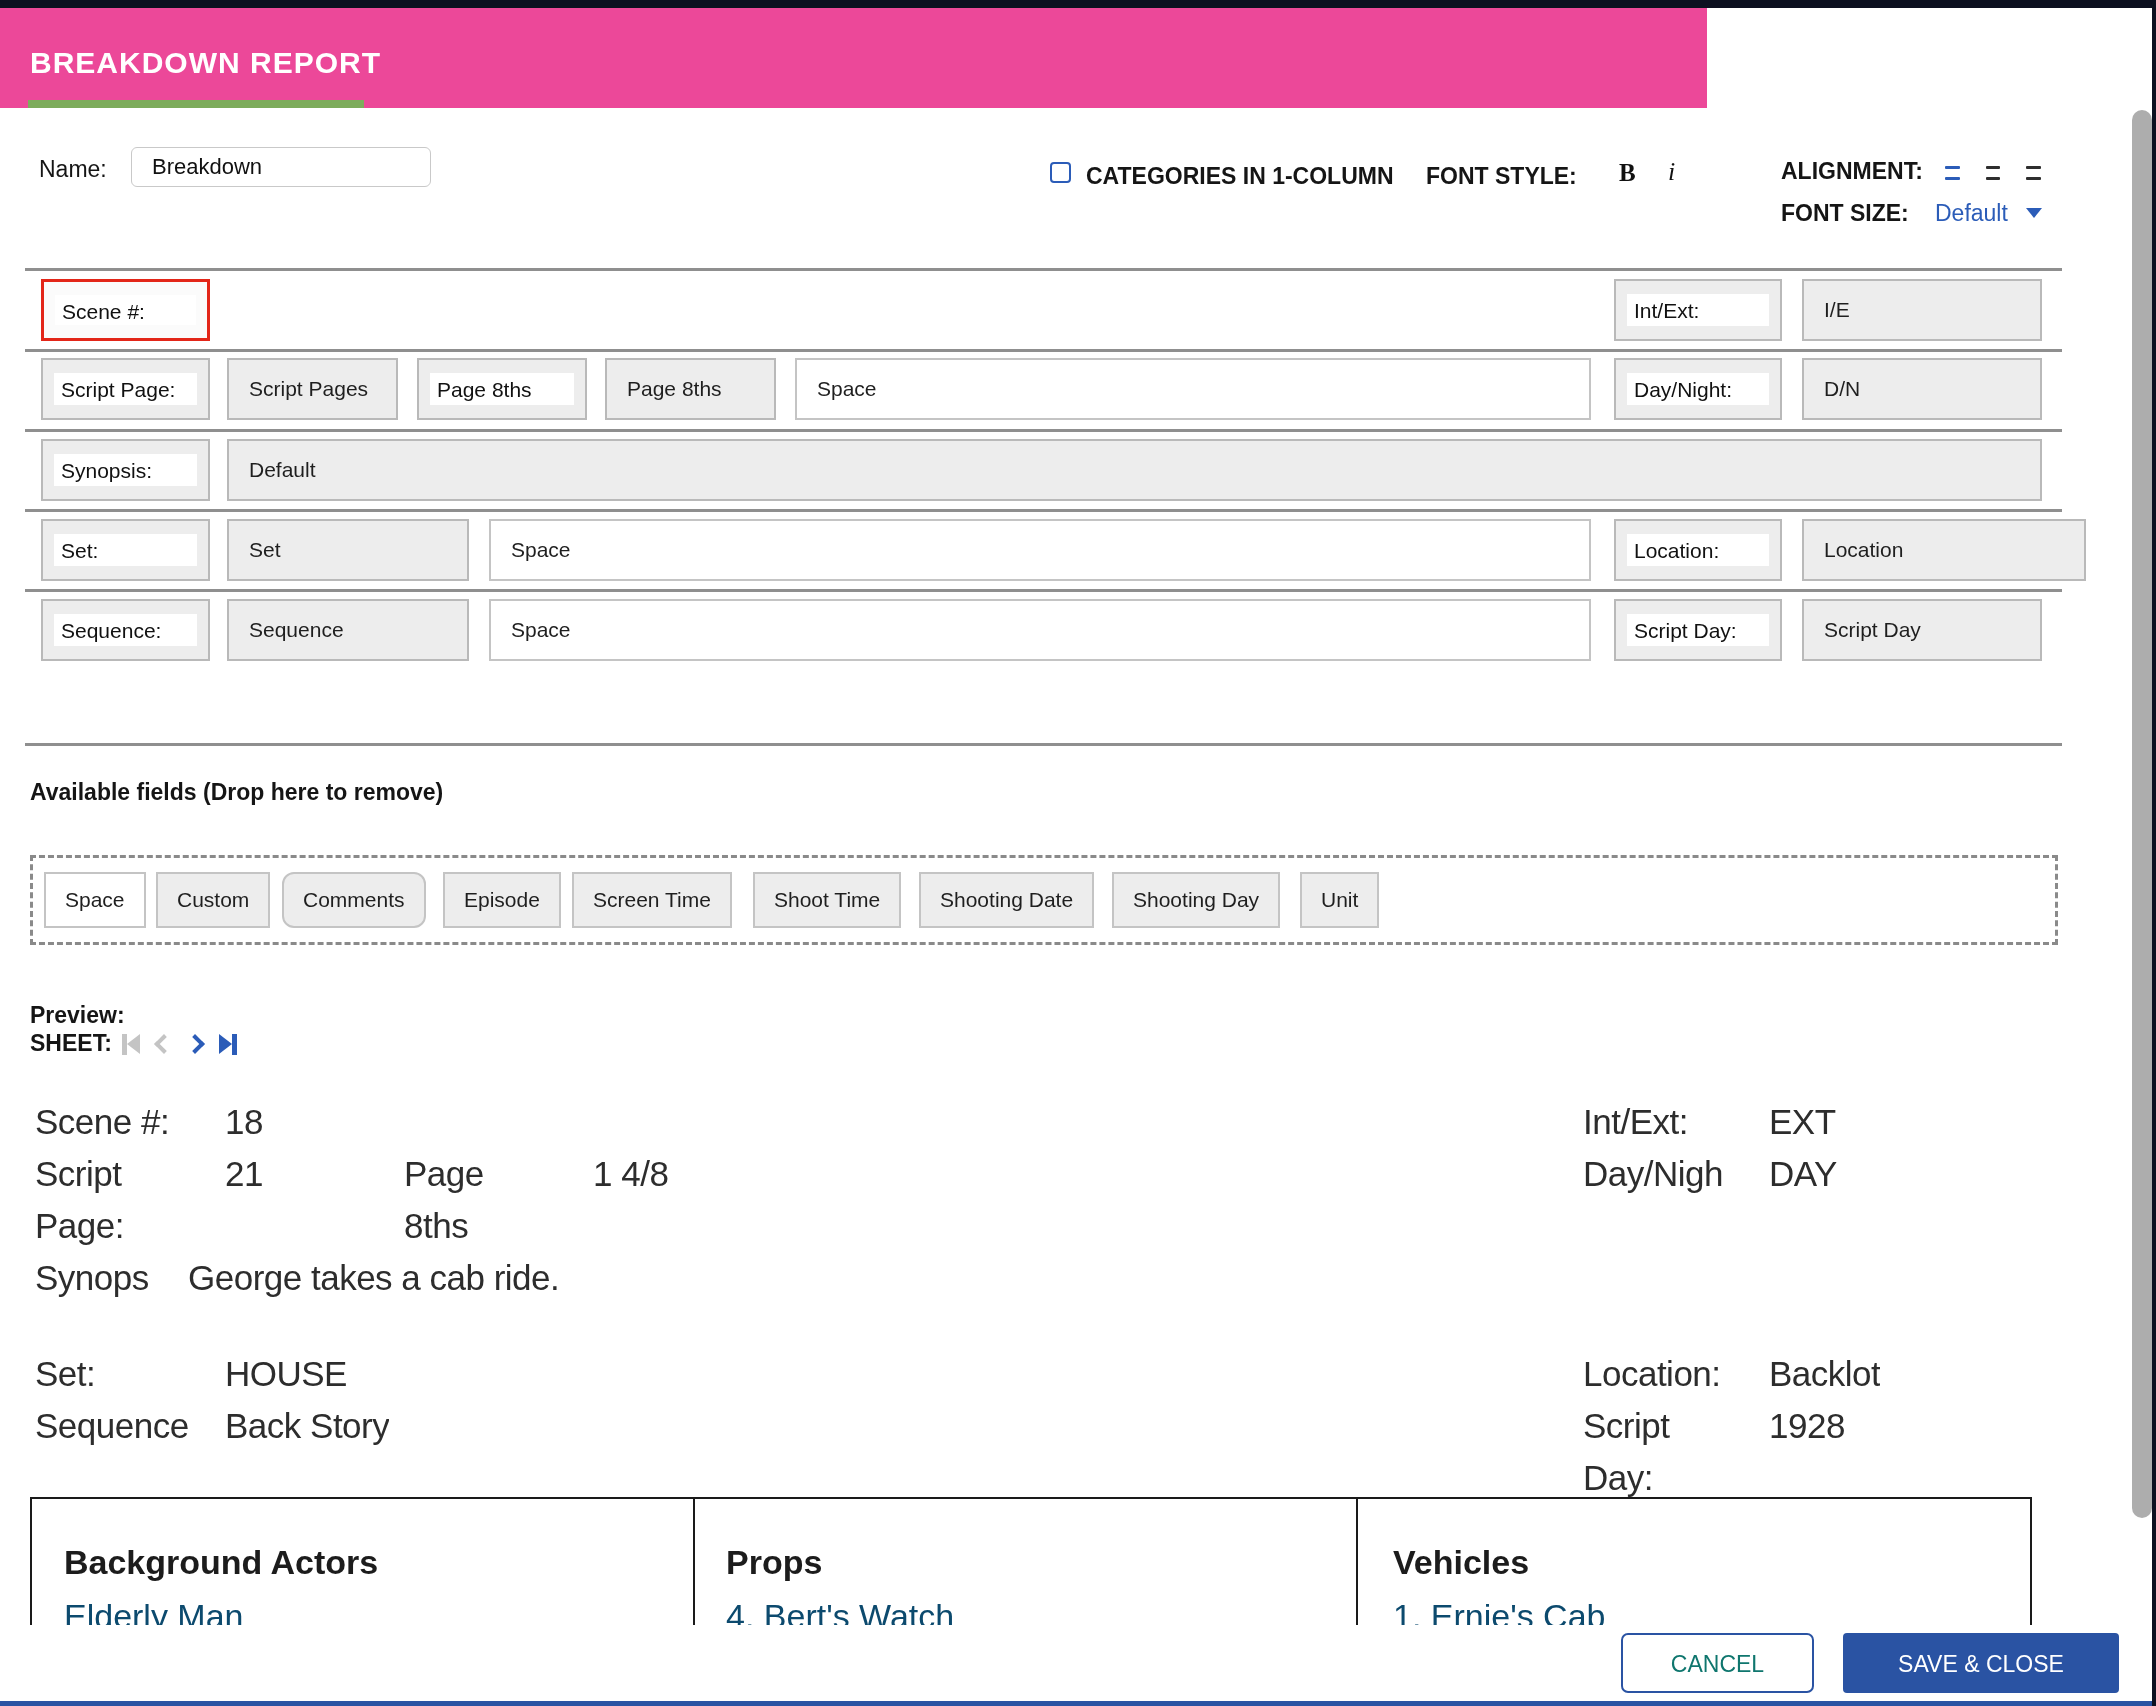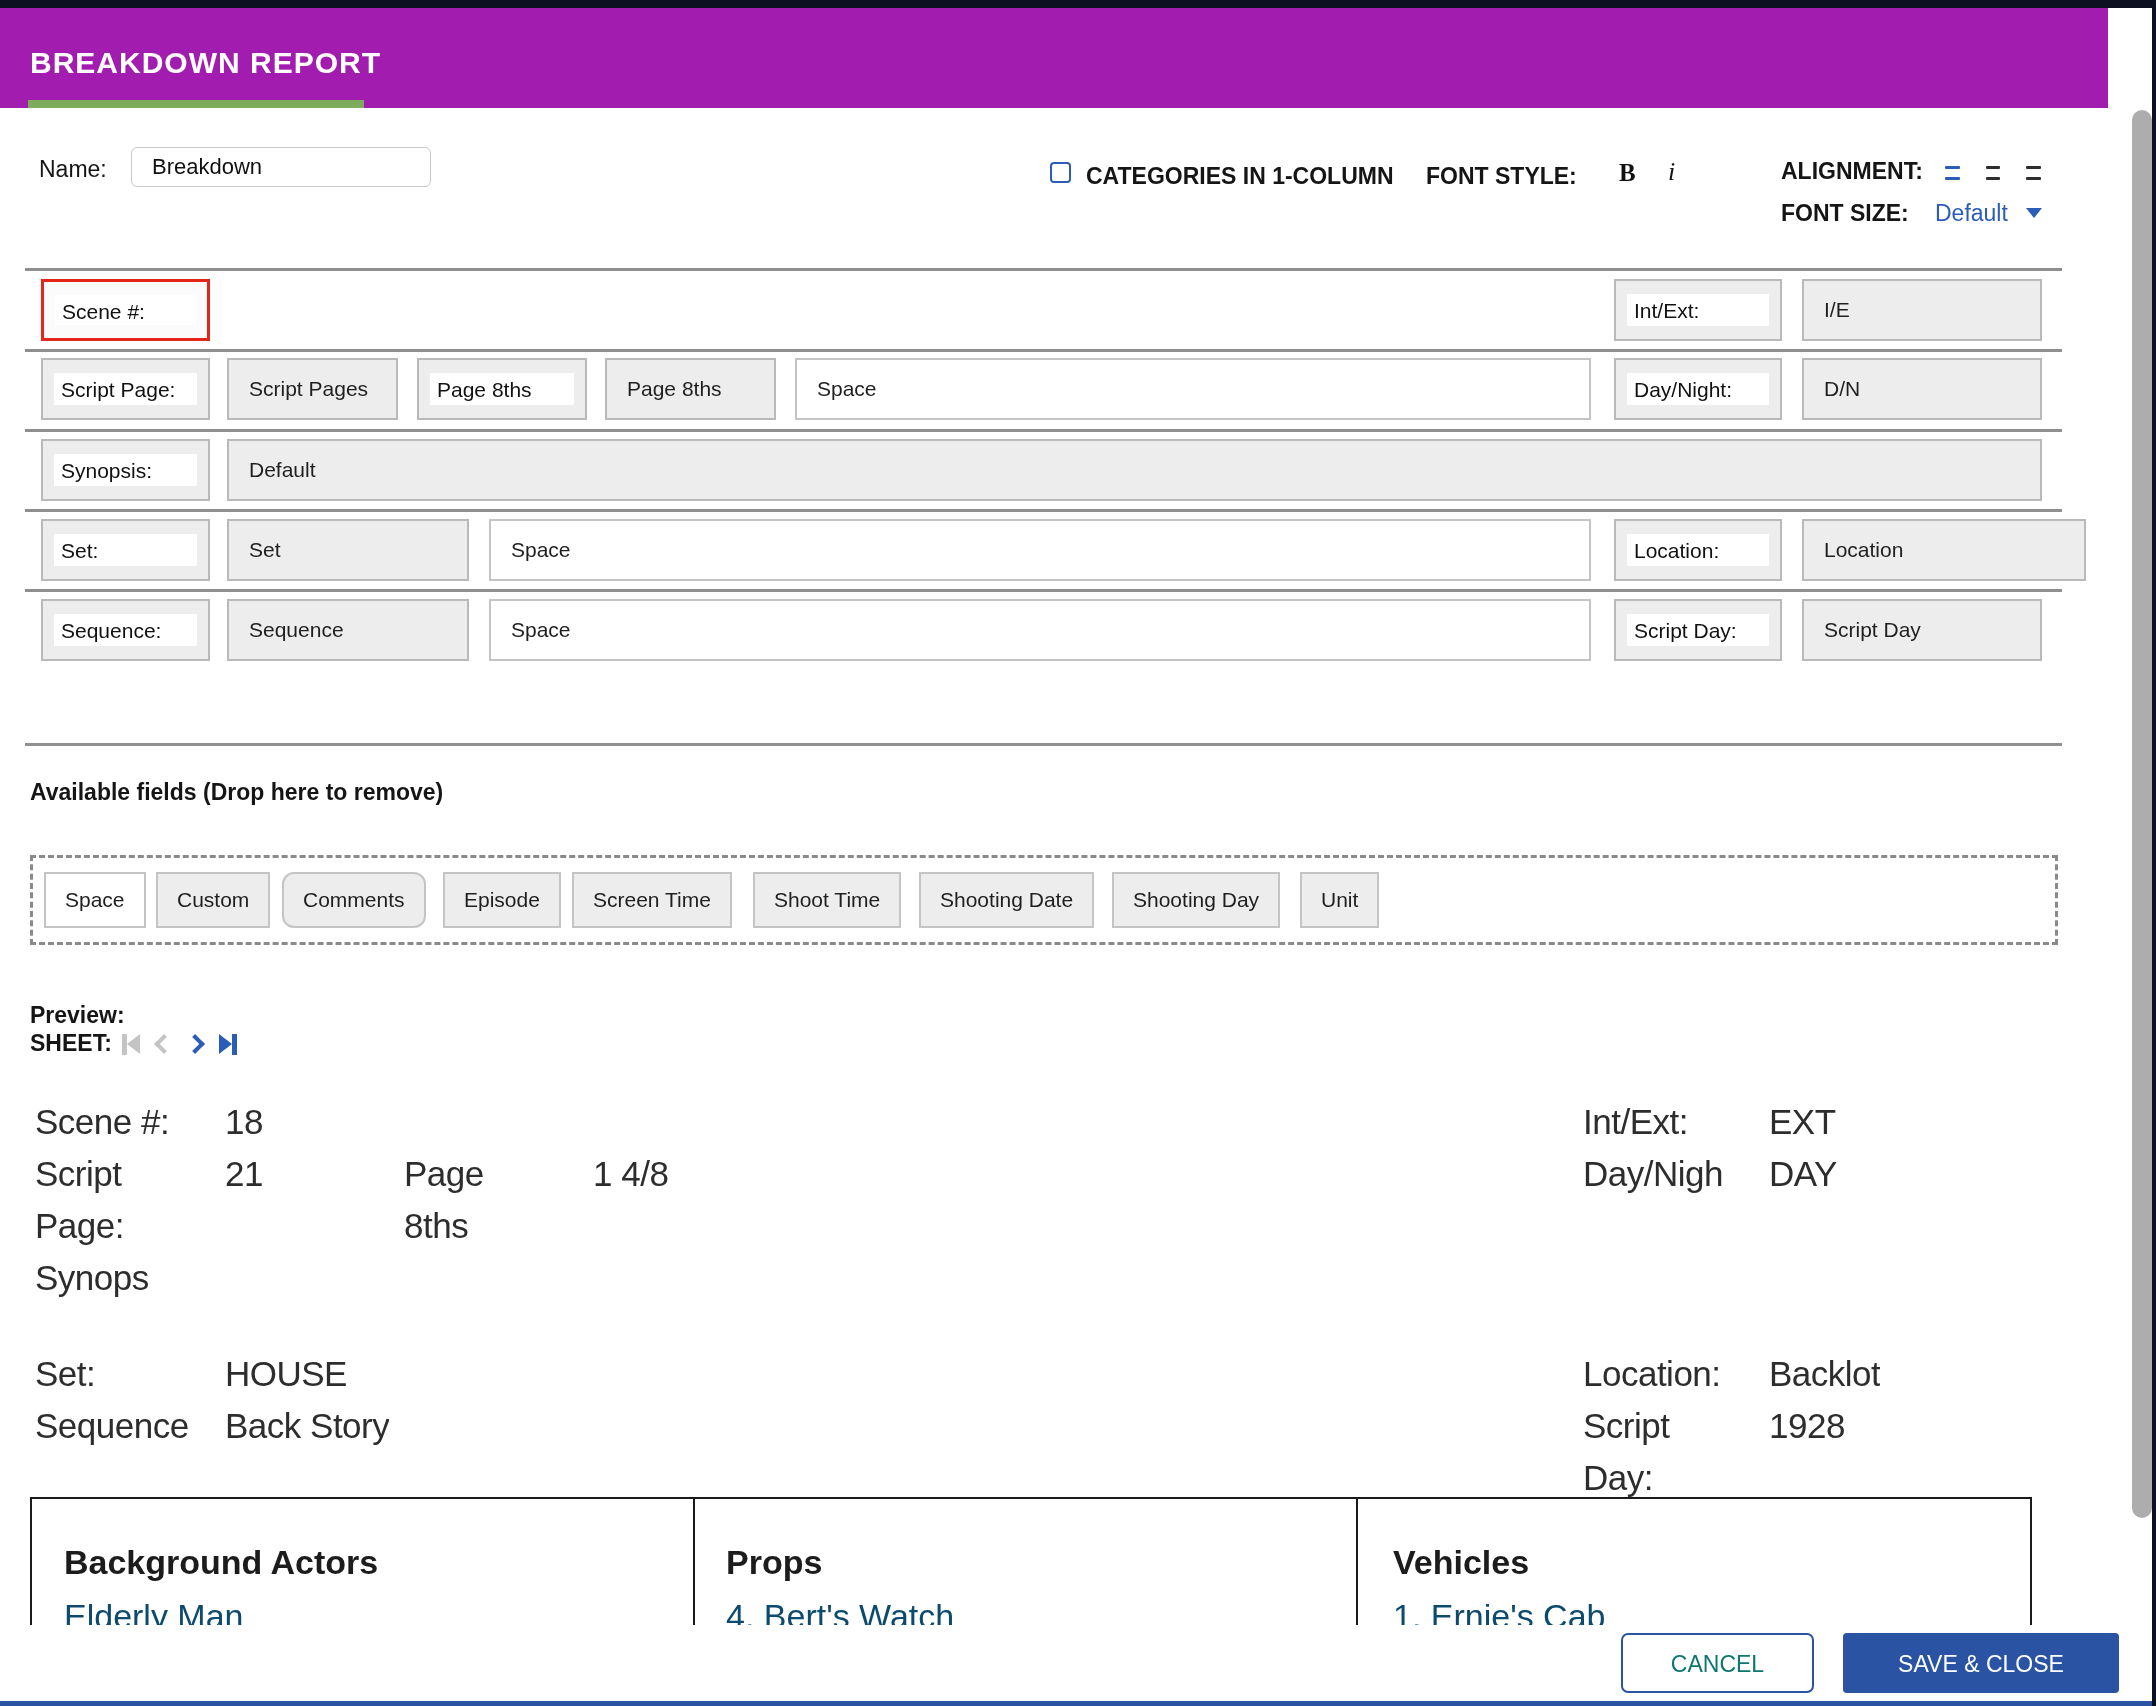--- a/index.html
+++ b/index.html
@@ -5,21 +5,21 @@
   html,body{margin:0;padding:0;background:#0c1020;}
   .screen{position:relative;width:2156px;height:1706px;background:#ffffff;overflow:hidden;
           font-family:"Liberation Sans","DejaVu Sans",sans-serif;color:#1c1c1c;}
 
   
   .top-strip{position:absolute;left:0;top:0;width:2156px;height:8px;background:#0c1020;z-index:12;}
   .right-strip{position:absolute;right:0;top:0;width:4px;height:1706px;background:#0c1020;z-index:12;}
   .bottom-strip{position:absolute;left:0;top:1701px;width:2156px;height:5px;background:#2a53a3;z-index:11;}
 
   
-  .hdr{position:absolute;left:0;top:8px;width:2108px;height:100px;background:#a21caf;}
+  .hdr{position:absolute;left:0;top:8px;width:1707px;height:100px;background:#ec4899;}
   .hdr-title{position:absolute;left:30px;top:38px;font-size:30px;font-weight:bold;color:#fff;letter-spacing:1px;}
   .green-bar{position:absolute;left:28px;top:100px;width:336px;height:8px;background:#7dac5c;}
 
   
   .lbl{position:absolute;font-size:23px;color:#151515;}
   .blbl{position:absolute;font-size:23px;font-weight:bold;color:#151515;white-space:nowrap;}
   .name-input{position:absolute;left:131px;top:147px;width:300px;height:40px;border:1px solid #c9c9c9;
               border-radius:6px;font-family:inherit;font-size:22px;color:#111;padding:0 0 0 20px;outline:none;box-sizing:border-box;}
   .checkbox{position:absolute;left:1050px;top:162px;width:21px;height:21px;border:2px solid #2b5cb8;border-radius:4px;background:#fff;box-sizing:border-box;}
   .serif-b{position:absolute;font-family:"Liberation Serif","DejaVu Serif",serif;font-size:25px;font-weight:bold;color:#111;}
@@ -221,20 +221,21 @@
       <span class="pv-c w189">Page</span>
       <span class="pv-c">1 4/8</span>
     </div>
     <div class="pv-row">
       <span class="pv-c w190">Page:</span>
       <span class="pv-c w179"></span>
       <span class="pv-c w189">8ths</span>
     </div>
     <div class="pv-row">
       <span class="pv-c w153">Synops</span>
+      <span class="pv-c">George takes a cab ride.</span>
     </div>
   </div>
 
   <div class="pv" style="left:1583px;top:1096px;">
     <div class="pv-row">
       <span class="pv-c w186">Int/Ext:</span>
       <span class="pv-c">EXT</span>
     </div>
     <div class="pv-row">
       <span class="pv-c w186">Day/Nigh</span>

